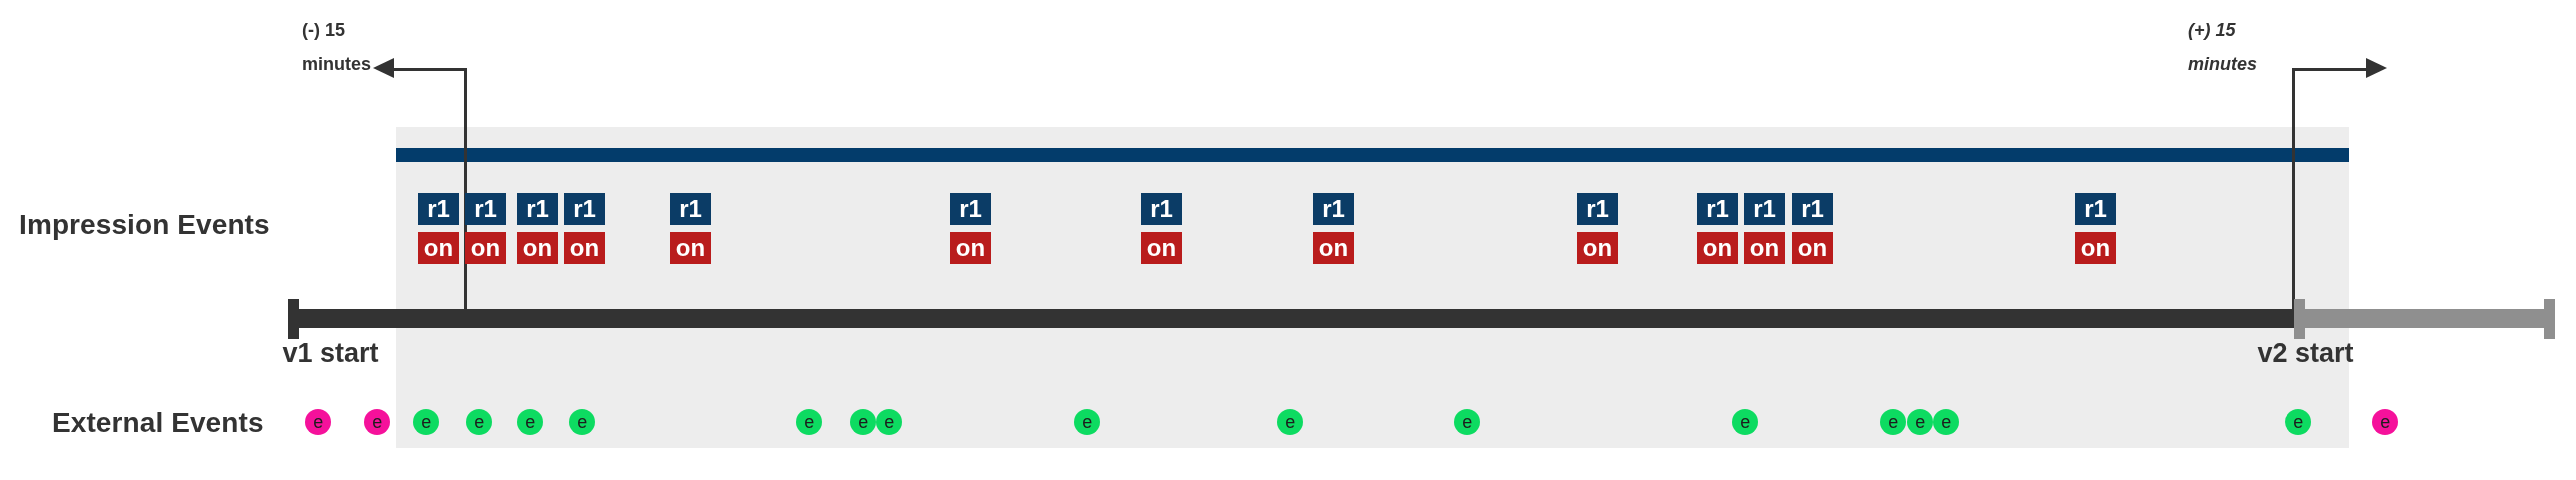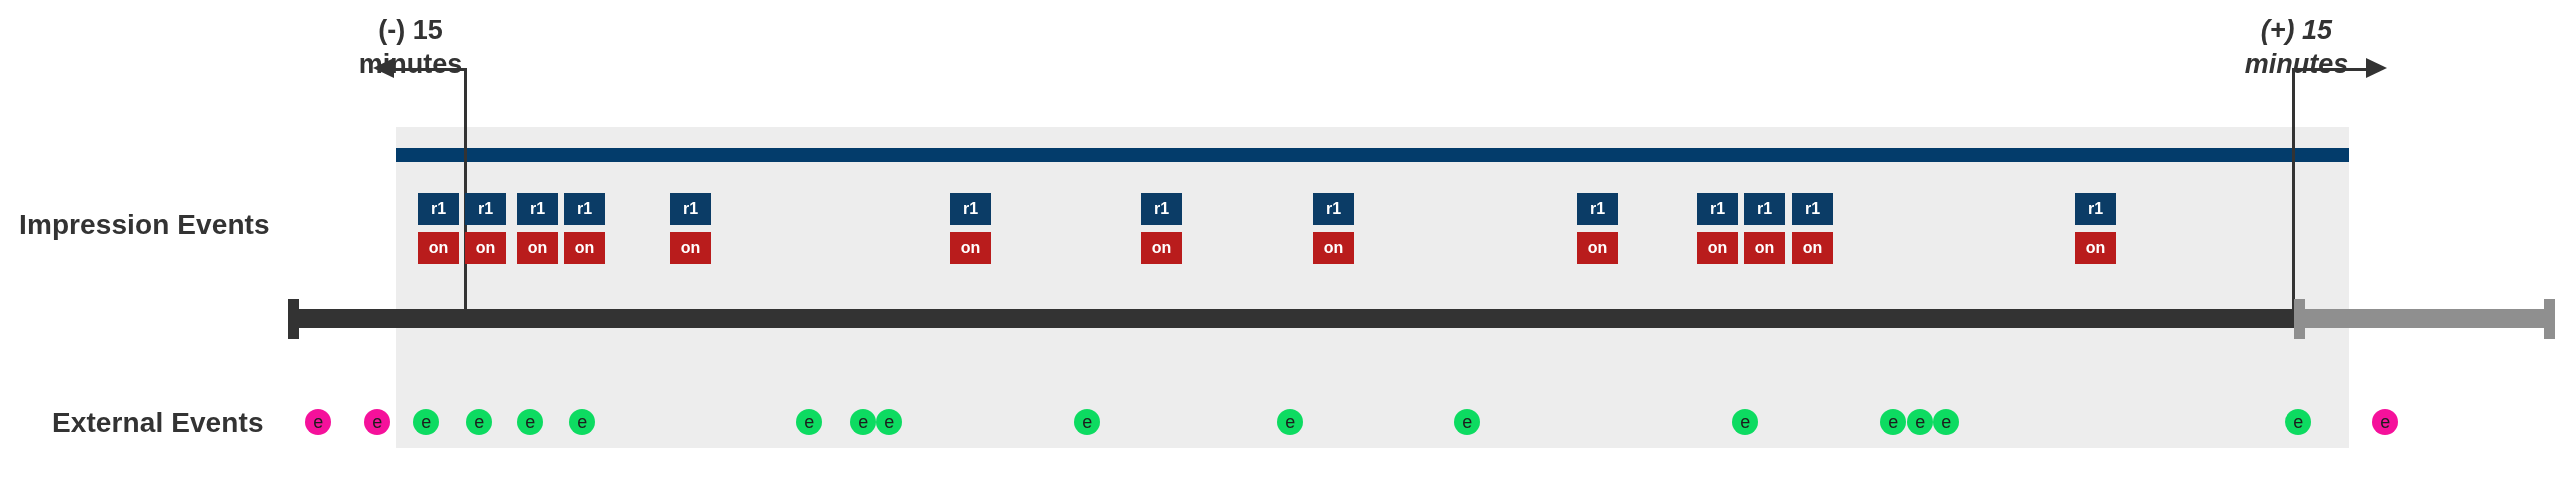--- a/index.html
+++ b/index.html
@@ -48,23 +48,22 @@
     letter-spacing: 0.1px;
     white-space: nowrap;
   }
   .label-impression { left: 19px; top: 209px; }
   .label-external   { left: 52px; top: 407px; }
 
   
   .annot {
     position: absolute;
     width: 217px;
-    text-align: center;
     color: #333333;
-    font-size: 27px;
+    font-size: 18px;
     font-weight: 700;
     line-height: 34px;
     white-space: nowrap;
   }
   .annot-minus { left: 302px; top: 13.2px; }
   .annot-plus  { left: 2188px; top: 13.2px; font-style: italic; }
   .annot .l2 { display: block; }
 
   
   .marker-line {
@@ -133,21 +132,21 @@
     display: flex;
     flex-direction: column;
     align-items: stretch;
   }
   .badge {
     width: 41px;
     height: 32px;
     display: flex;
     align-items: center;
     justify-content: center;
-    font-size: 16px;
+    font-size: 24px;
     font-weight: 700;
     color: #ffffff;
     box-sizing: border-box;
   }
   .badge-r  { background: #0b3c66; margin-bottom: 6.6px; }
   .badge-on { background: #b91c1c; }
 
   
   .ev-dot {
     position: absolute;
@@ -248,20 +247,22 @@
         <div class="badge badge-on">on</div>
       </div>
     </div>
 
   <div class="tl-bar tl-v1"></div>
   <div class="tl-cap cap-v1"></div>
   <div class="tl-bar tl-v2"></div>
   <div class="tl-cap cap-v2-l"></div>
   <div class="tl-cap cap-v2-r"></div>
 
+  <div class="start-label label-v1">v1 start</div>
+  <div class="start-label label-v2">v2 start</div>
 
   <div id="events">
       <div class="ev-dot ev-pink" style="left: 305px;">e</div>
       <div class="ev-dot ev-pink" style="left: 364px;">e</div>
       <div class="ev-dot ev-green" style="left: 413px;">e</div>
       <div class="ev-dot ev-green" style="left: 466px;">e</div>
       <div class="ev-dot ev-green" style="left: 517px;">e</div>
       <div class="ev-dot ev-green" style="left: 569px;">e</div>
       <div class="ev-dot ev-green" style="left: 796px;">e</div>
       <div class="ev-dot ev-green" style="left: 850px;">e</div>

